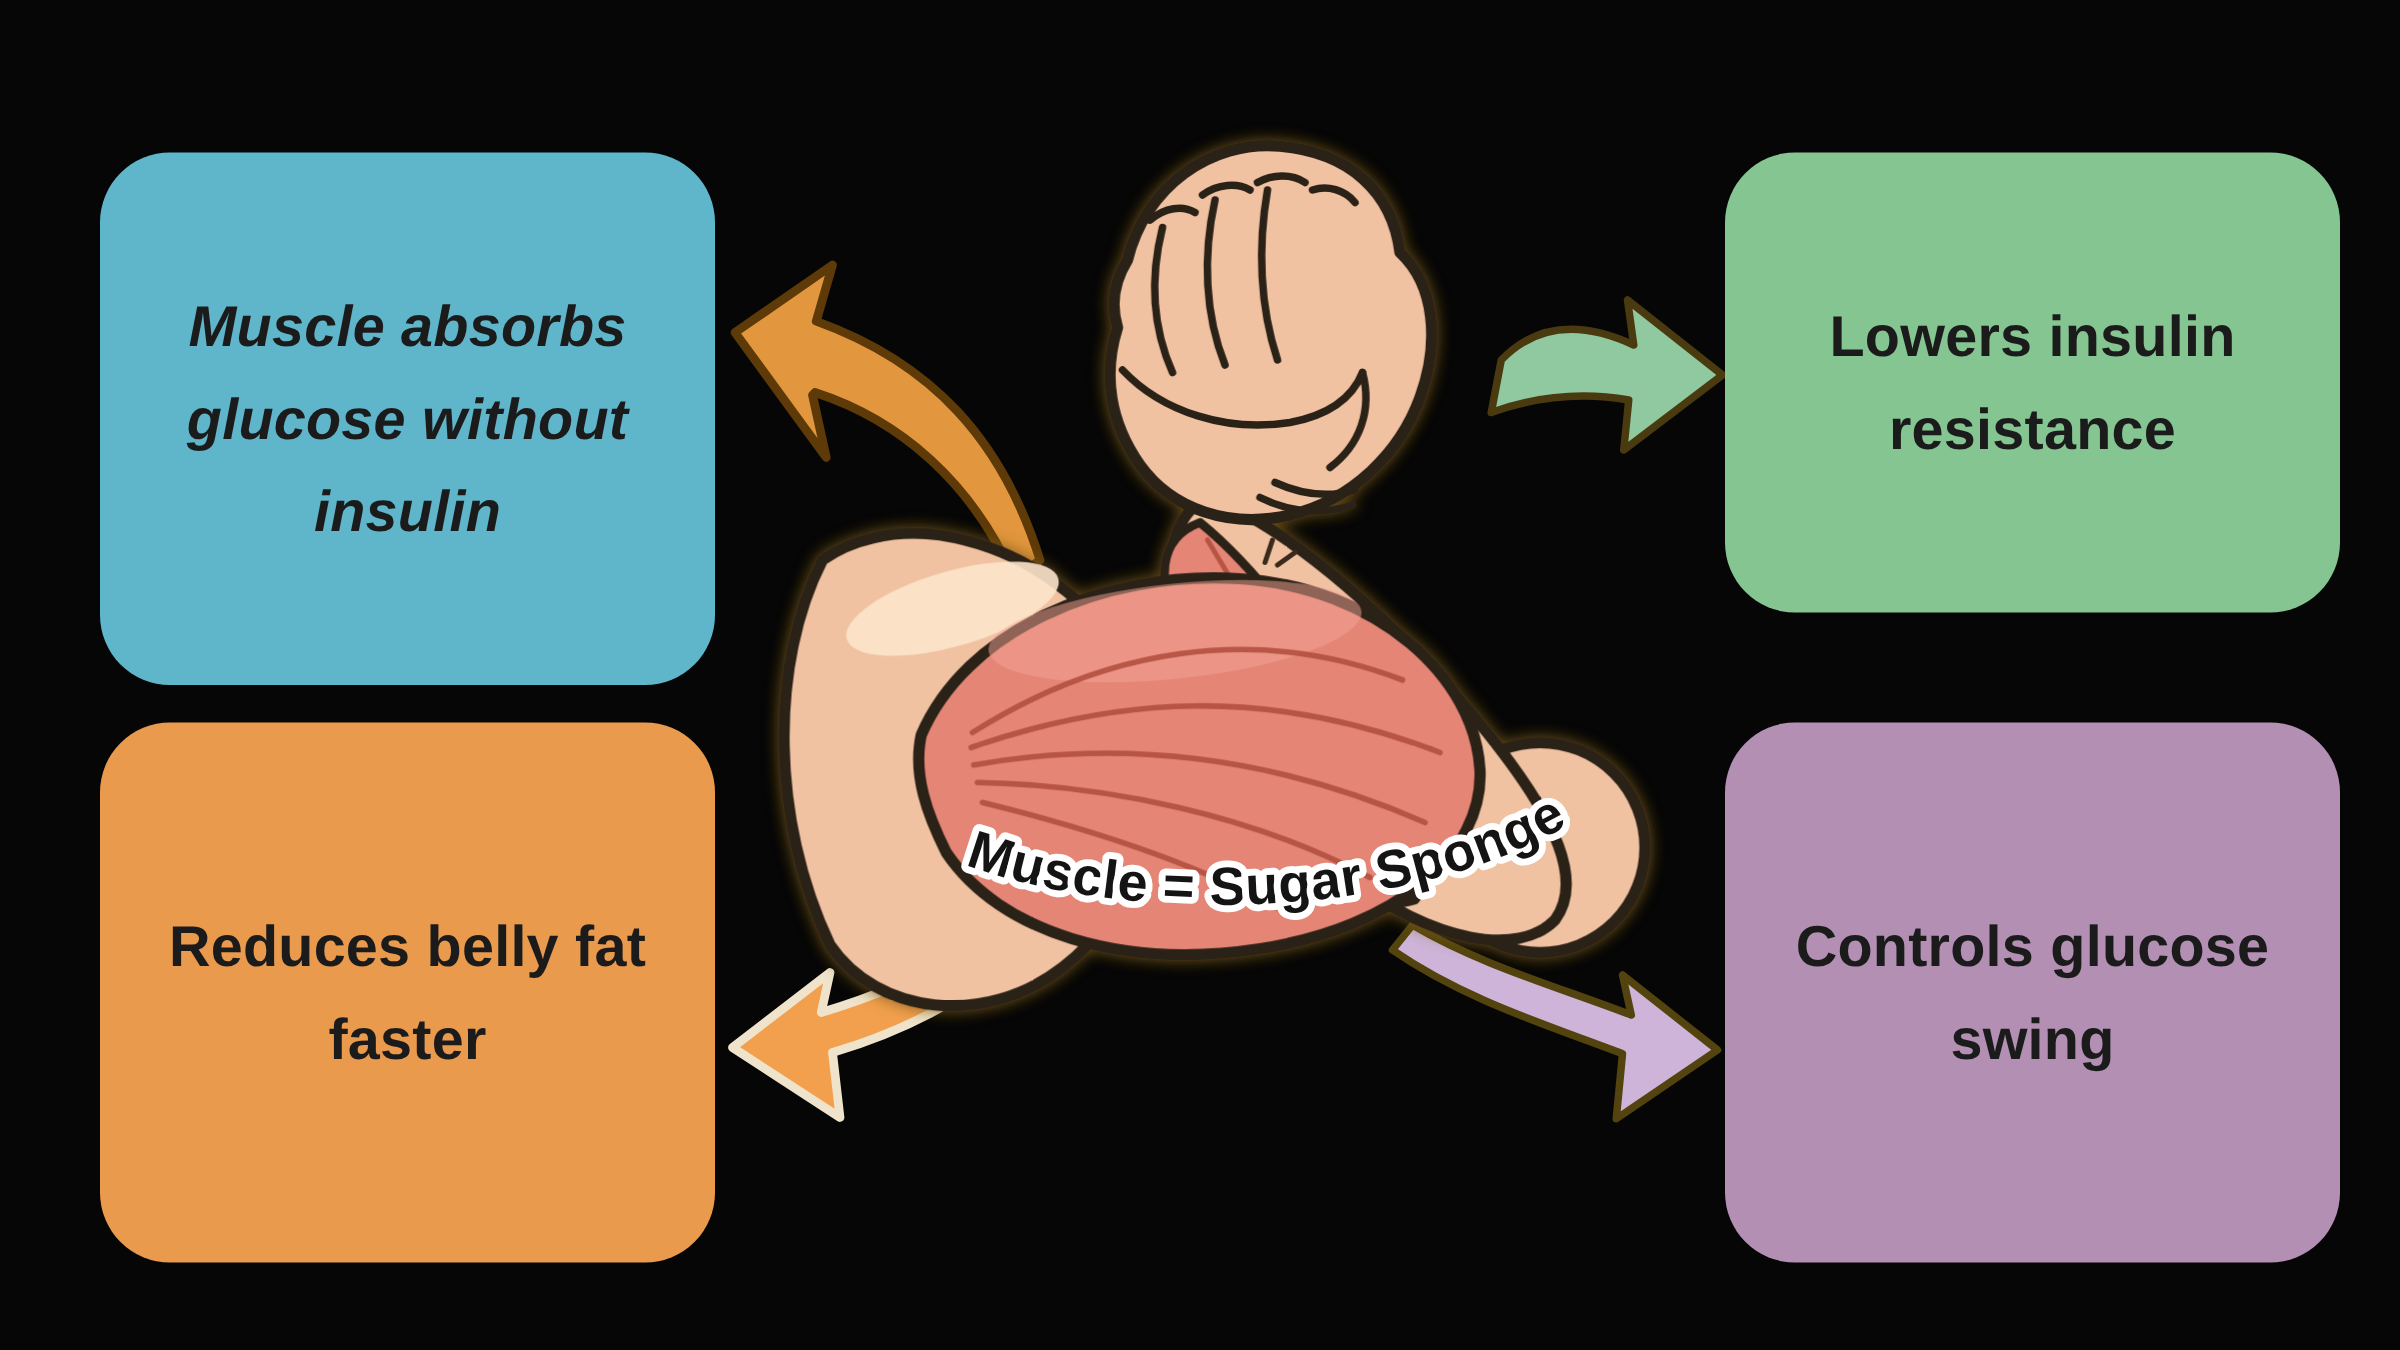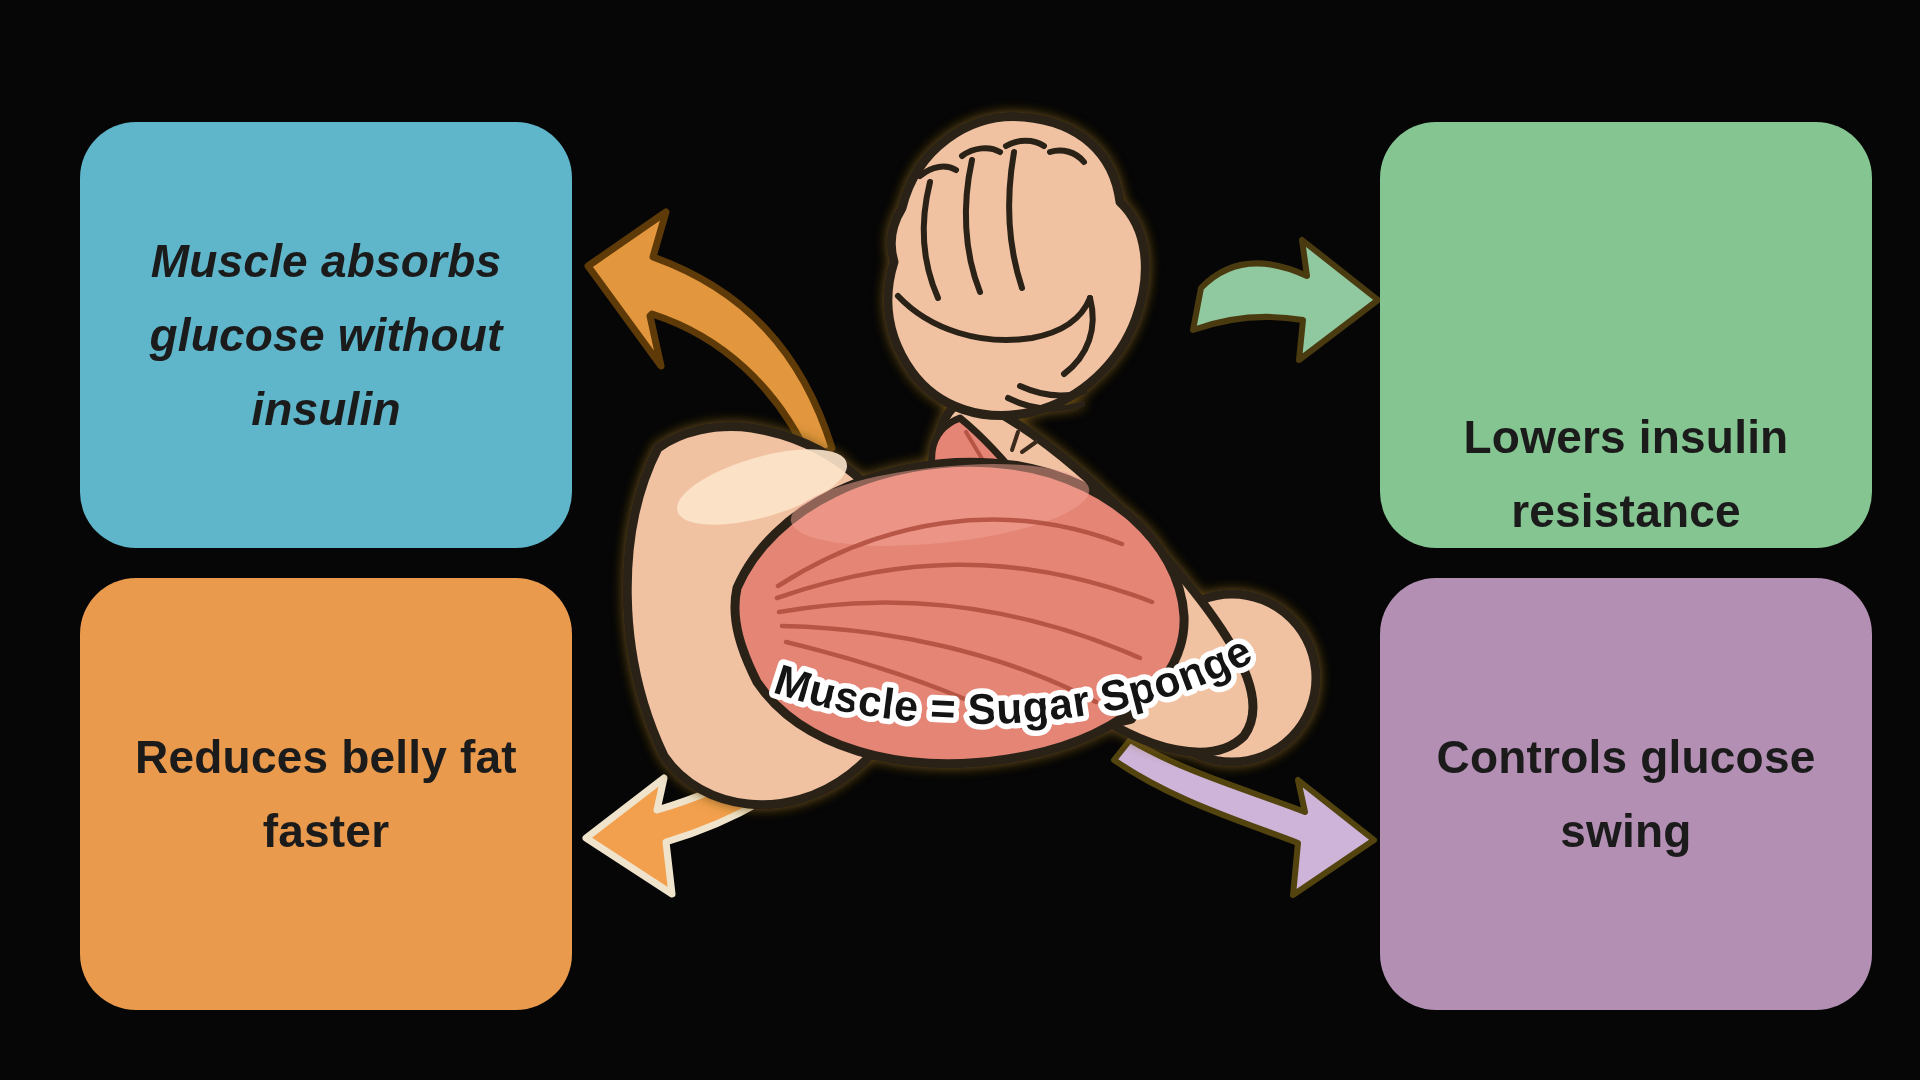--- a/index.html
+++ b/index.html
@@ -10,21 +10,21 @@
   .card{
     position:absolute;width:492px;border-radius:56px;
     display:flex;align-items:center;justify-content:center;
     padding:0 36px;box-sizing:border-box;text-align:center;
   }
   .card .card-text{
     font-size:46px;font-weight:700;line-height:74px;color:#1b1b1b;
     letter-spacing:0.2px;
   }
   .card-tl{left:80px;top:122px;height:426px;}
-  .card-tr{left:1380px;top:122px;height:426px;align-items:flex-end;}
+  .card-tr{left:1380px;top:122px;height:368px;}
   .card-bl{left:80px;top:578px;height:432px;}
   .card-br{left:1380px;top:578px;height:432px;}
   #scene{position:absolute;left:0;top:0;width:1920px;height:1080px;}
   .muscle-label{
     font-family:"Liberation Sans","DejaVu Sans",sans-serif;
     font-size:43px;font-weight:700;letter-spacing:0.5px;
     paint-order:stroke;stroke-linejoin:round;stroke-linecap:round;
   }
 </style>
 </head>

